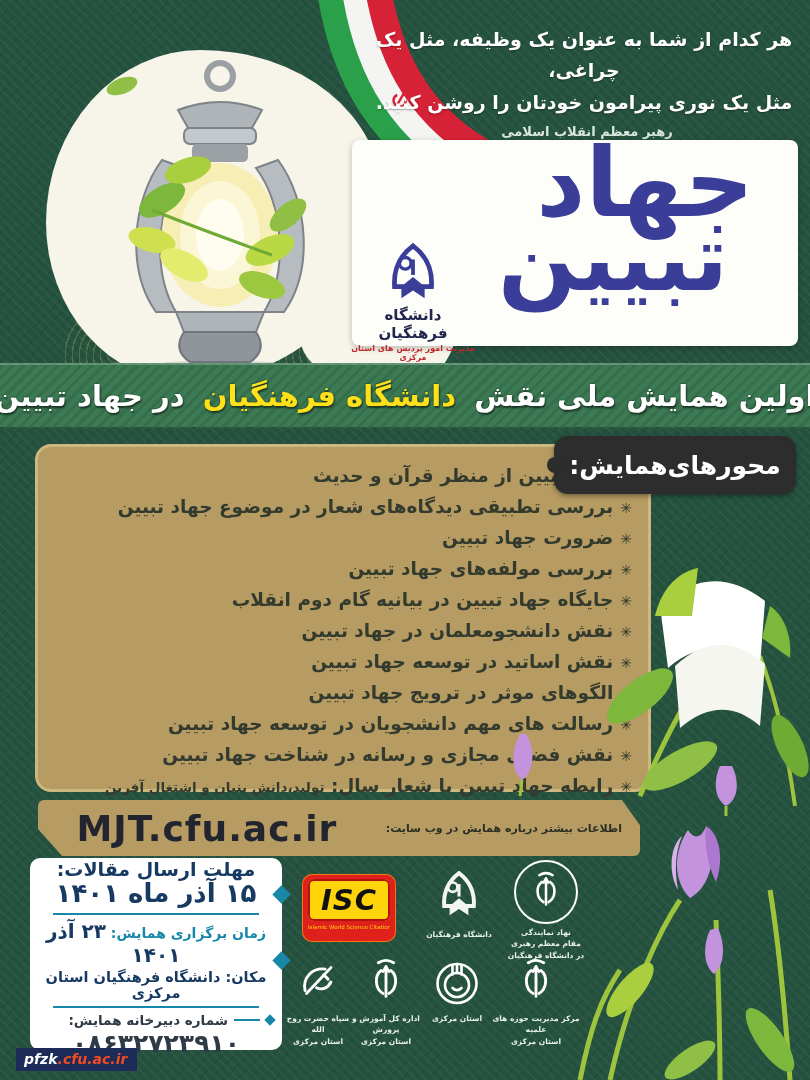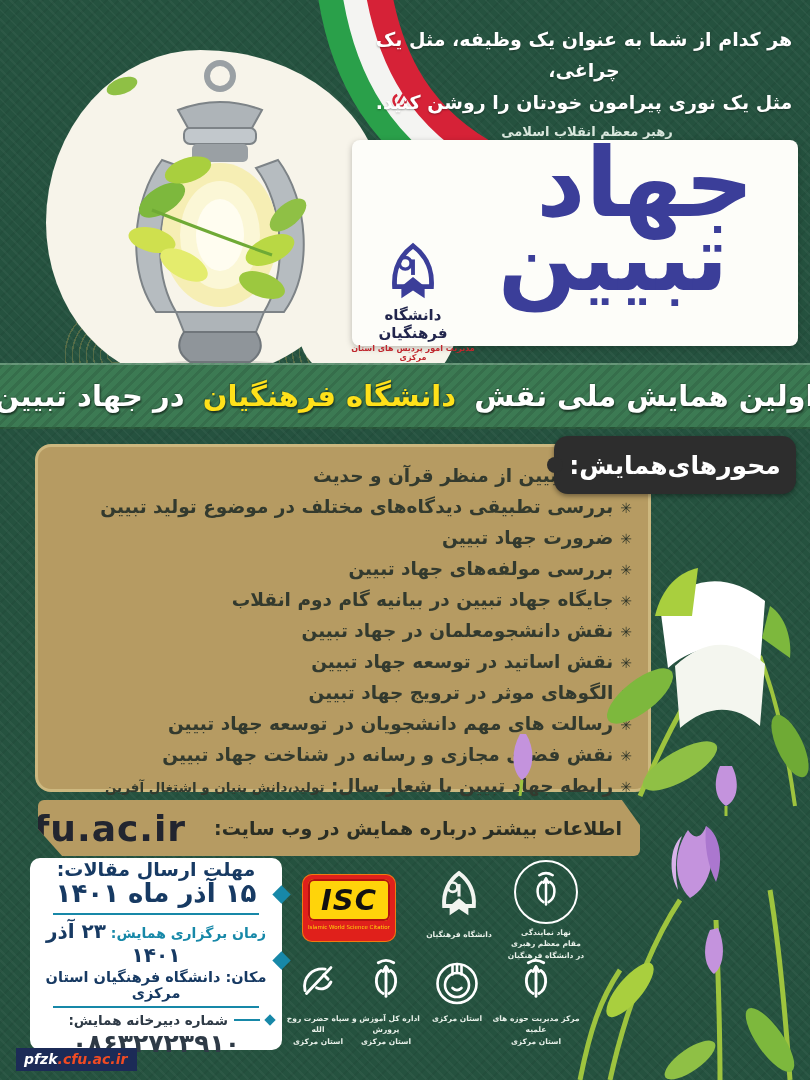--- a/index.html
+++ b/index.html
@@ -75,21 +75,21 @@
 
   
   .book { right:0; top:546px; z-index:5; }
   .bud-mid { left:492px; top:726px; z-index:6; }
 
   
   .url-banner { left:38px; top:800px; width:602px; height:56px; background:#b69b62;
     z-index:4; display:flex; align-items:center; direction:rtl; padding:0 18px;
     clip-path:polygon(0 0, 97% 0, 100% 45%, 100% 100%, 4% 100%, 0 52%);
     border-radius:6px; }
-  .url-banner .wl { font-size:19px; font-weight:bold; color:#2a2e24; white-space:nowrap; margin-left:28px; }
+  .url-banner .wl { font-size:11px; font-weight:bold; color:#2a2e24; white-space:nowrap; margin-left:28px; }
   .url-banner .wu { font-size:36px; font-weight:bold; color:#22252f; direction:ltr;
     flex:1; text-align:center; letter-spacing:1px; }
 
   
   .info { left:30px; top:858px; width:252px; height:192px; background:#fff; border-radius:10px;
     z-index:4; direction:rtl; text-align:center; }
   .info .diamond { position:absolute; width:13px; height:13px; background:#1788a8; transform:rotate(45deg); }
   .d1 { right:-6px; top:30px; } .d2 { right:-6px; top:96px; }
   .info .l1 { font-size:19px; font-weight:bold; color:#173a63; }
   .info .l2 { font-size:26px; font-weight:bold; color:#173a63; margin-top:-2px; }
@@ -204,21 +204,21 @@
     <div class="bt">
       <span>اولین همایش ملی نقش</span>
       <span class="hl">دانشگاه فرهنگیان</span>
       <span>در جهاد تبیین</span>
     </div>
   </div>
 
   <div class="abs panel">
     <ul class="topics">
       <li><span class="star">✳</span><span>جهاد تبیین از منظر قرآن و حدیث</span></li>
-      <li><span class="star">✳</span><span>بررسی تطبیقی دیدگاه‌های مختلف در موضوع تولید تبیین</span></li>
+      <li><span class="star">✳</span><span>بررسی تطبیقی دیدگاه‌های شعار در موضوع جهاد تبیین</span></li>
       <li><span class="star">✳</span><span>ضرورت جهاد تبیین</span></li>
       <li><span class="star">✳</span><span>بررسی مولفه‌های جهاد تبیین</span></li>
       <li><span class="star">✳</span><span>جایگاه جهاد تبیین در بیانیه گام دوم انقلاب</span></li>
       <li><span class="star">✳</span><span>نقش دانشجومعلمان در جهاد تبیین</span></li>
       <li><span class="star">✳</span><span>نقش اساتید در توسعه جهاد تبیین</span></li>
       <li><span class="star">✳</span><span>الگوهای موثر در ترویج جهاد تبیین</span></li>
       <li><span class="star">✳</span><span>رسالت های مهم دانشجویان در توسعه جهاد تبیین</span></li>
       <li><span class="star">✳</span><span>نقش فضای مجازی و رسانه در شناخت جهاد تبیین</span></li>
       <li><span class="star">✳</span><span>رابطه جهاد تبیین با شعار سال:</span> <span class="note">تولید،دانش بنیان و اشتغال آفرین</span></li>
     </ul>

